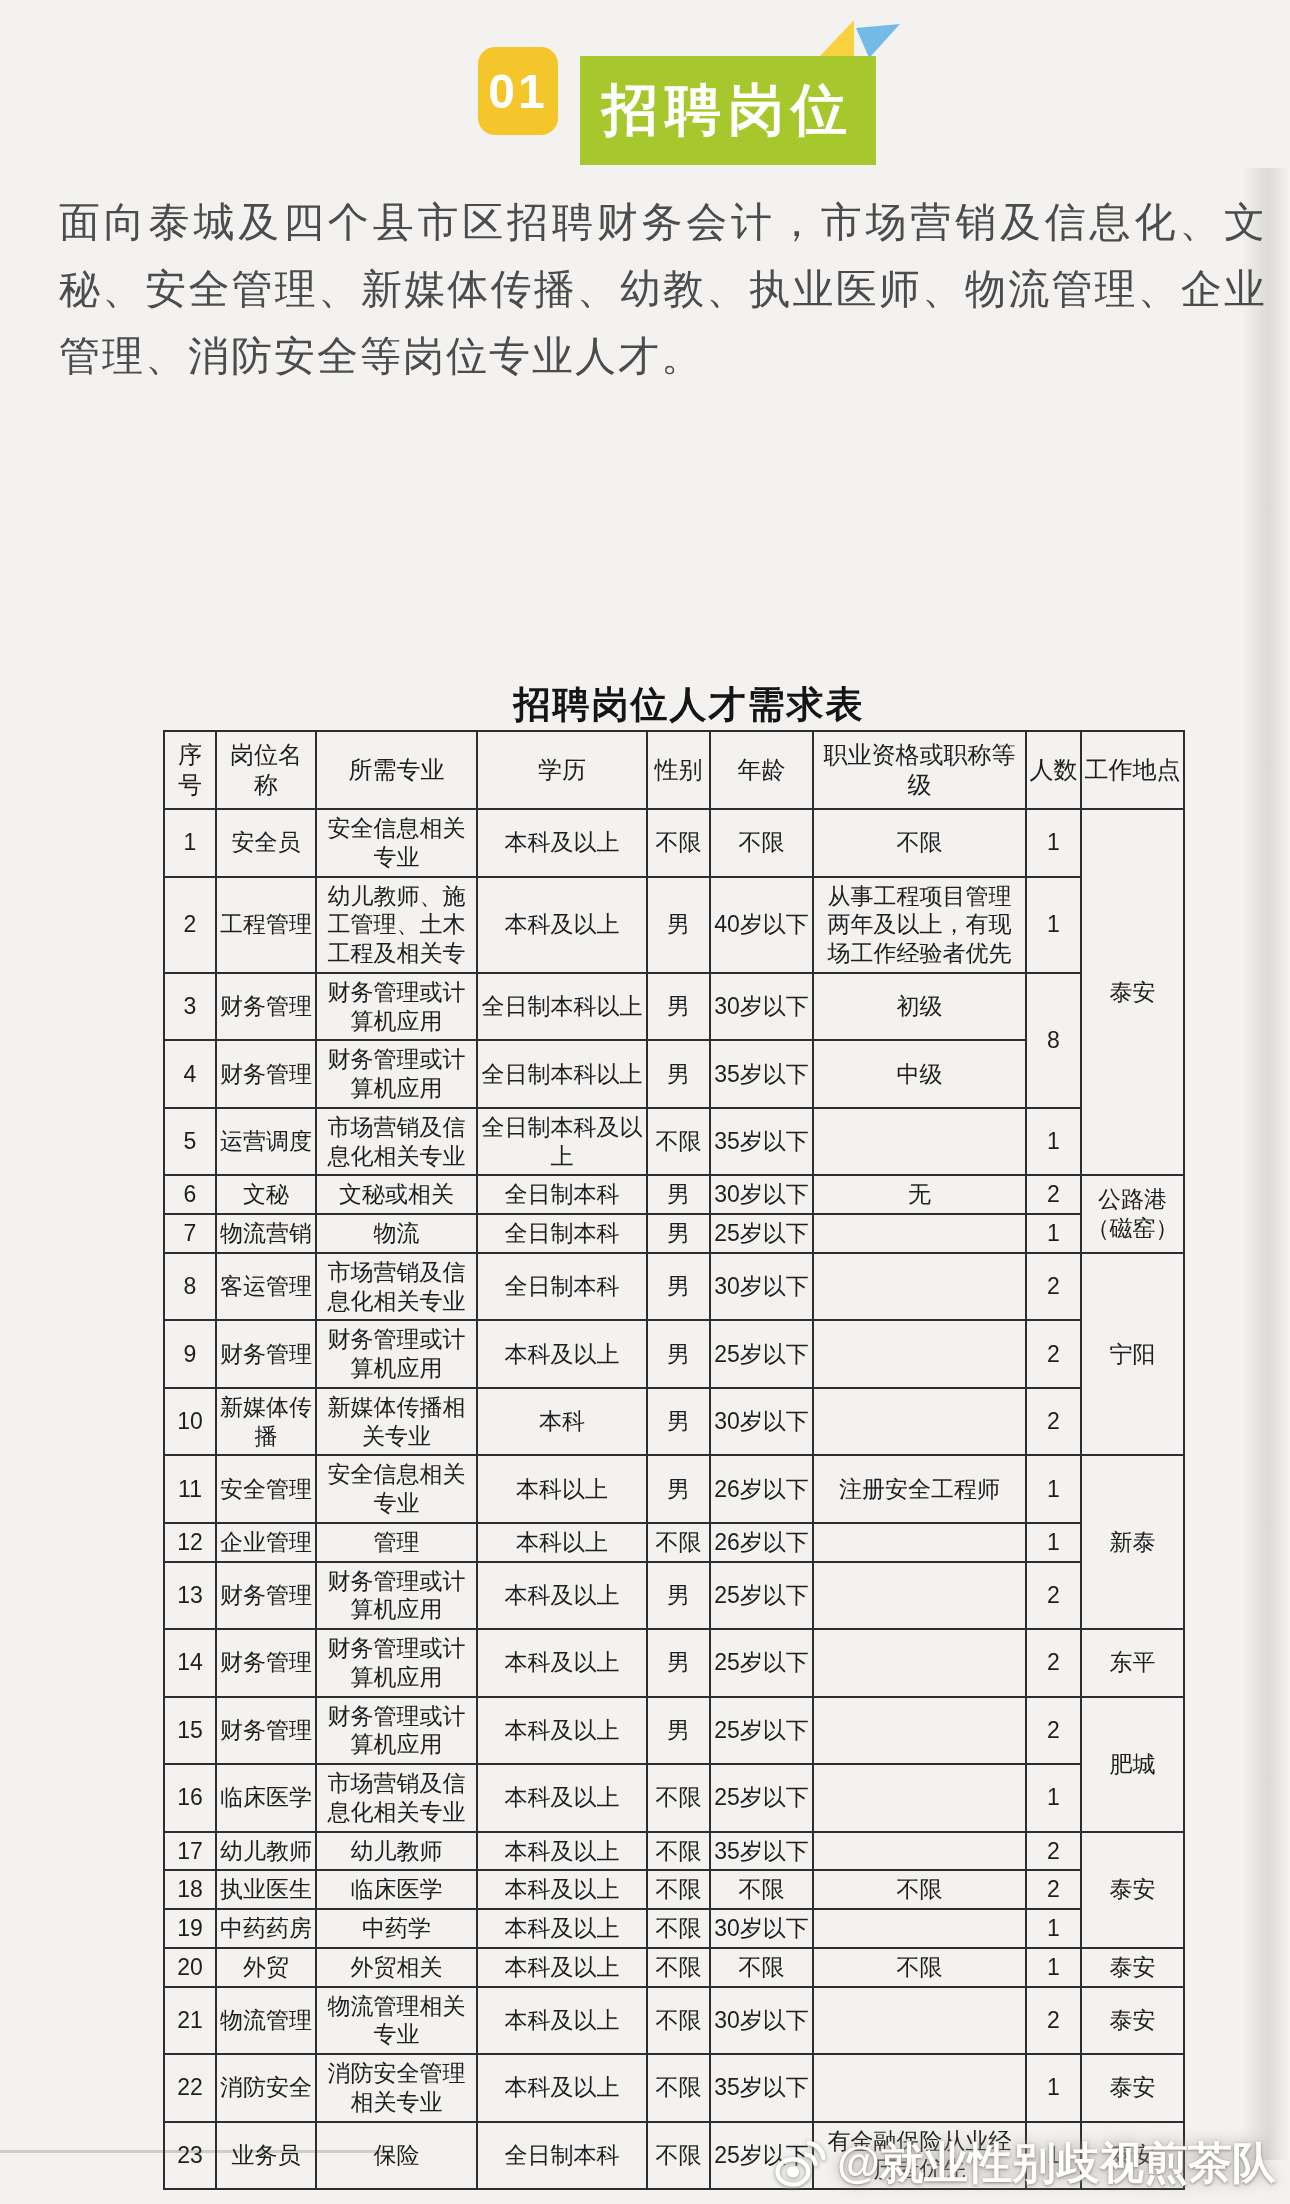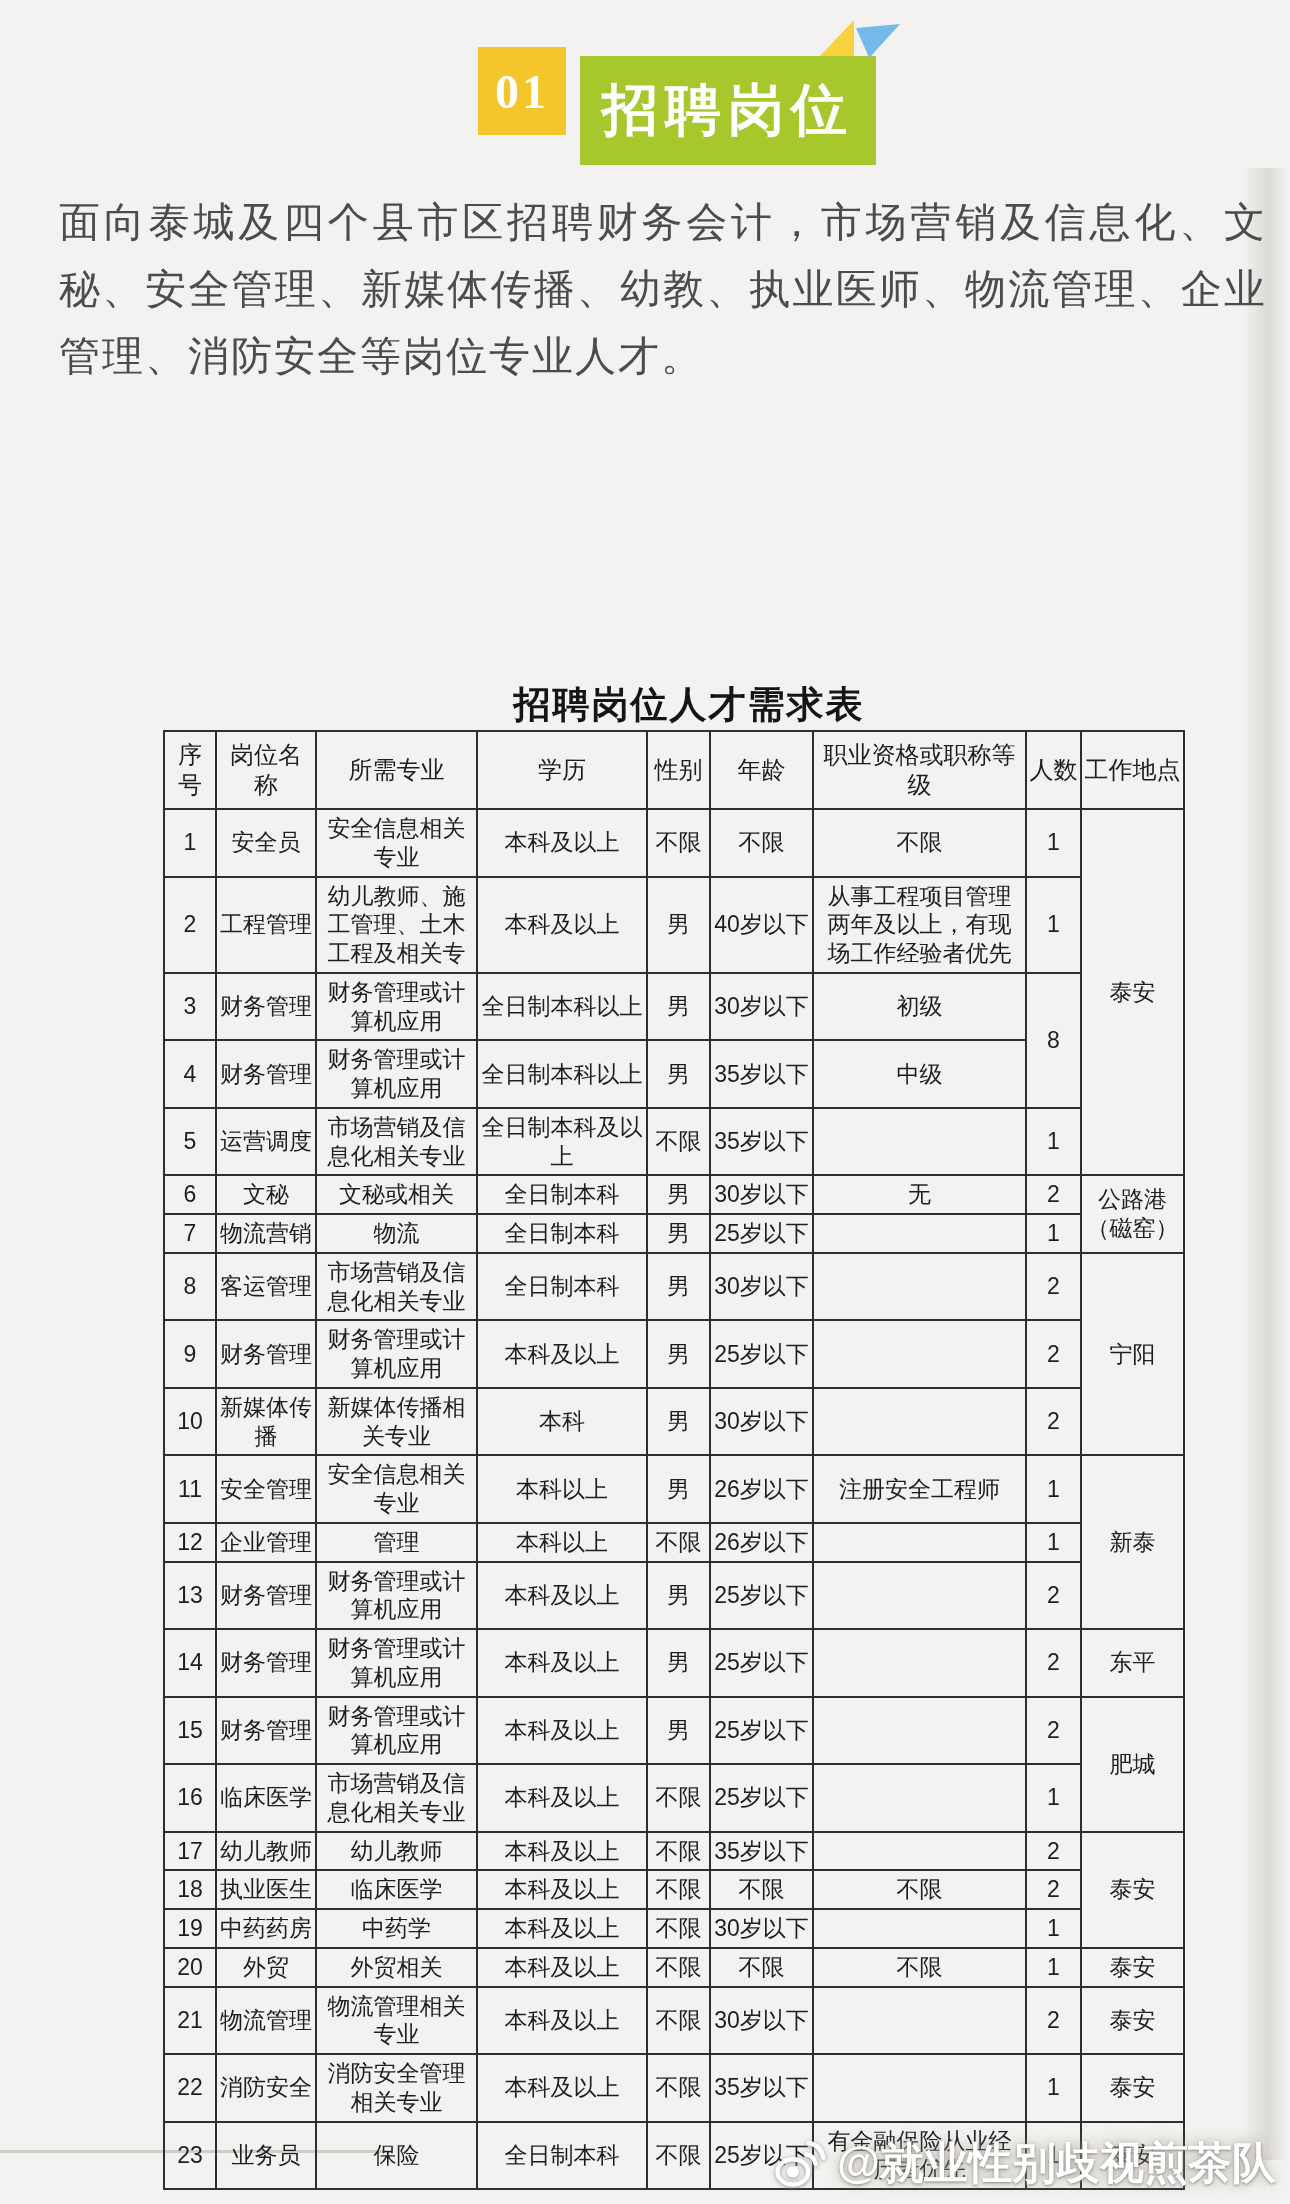--- a/index.html
+++ b/index.html
@@ -19,24 +19,24 @@
     pointer-events: none;
   }
   .scan-edge-bottom {
     position: absolute; left: 0; top: 2150px; width: 392px; height: 3px;
     background: rgba(165,160,154,0.45);
     pointer-events: none;
   }
 
   
   .badge-num {
-    position: absolute; left: 478px; top: 47px; width: 88px; height: 88px;
+    position: absolute; left: 478px; top: 47px; width: 80px; height: 88px;
     display: flex; align-items: center; justify-content: center;
-    color: #ffffff; font-family: Liberation Serif, serif;
-    font-size: 48px; font-weight: bold; letter-spacing: 3px;
+    color: #ffffff; font-family: Liberation Sans, sans-serif;
+    font-size: 48px; font-weight: bold; letter-spacing: 3px; border-radius: 17px;
   }
   .badge-title {
     position: absolute; left: 580px; top: 56px; width: 296px; height: 109px;
     display: flex; align-items: center; justify-content: center;
     color: #ffffff; font-size: 56px; font-weight: bold; letter-spacing: 7px;
   }
   .tri-yellow {
     position: absolute; left: 820px; top: 20px; width: 34px; height: 36px;
     clip-path: polygon(100% 0, 100% 100%, 0 100%);
   }

